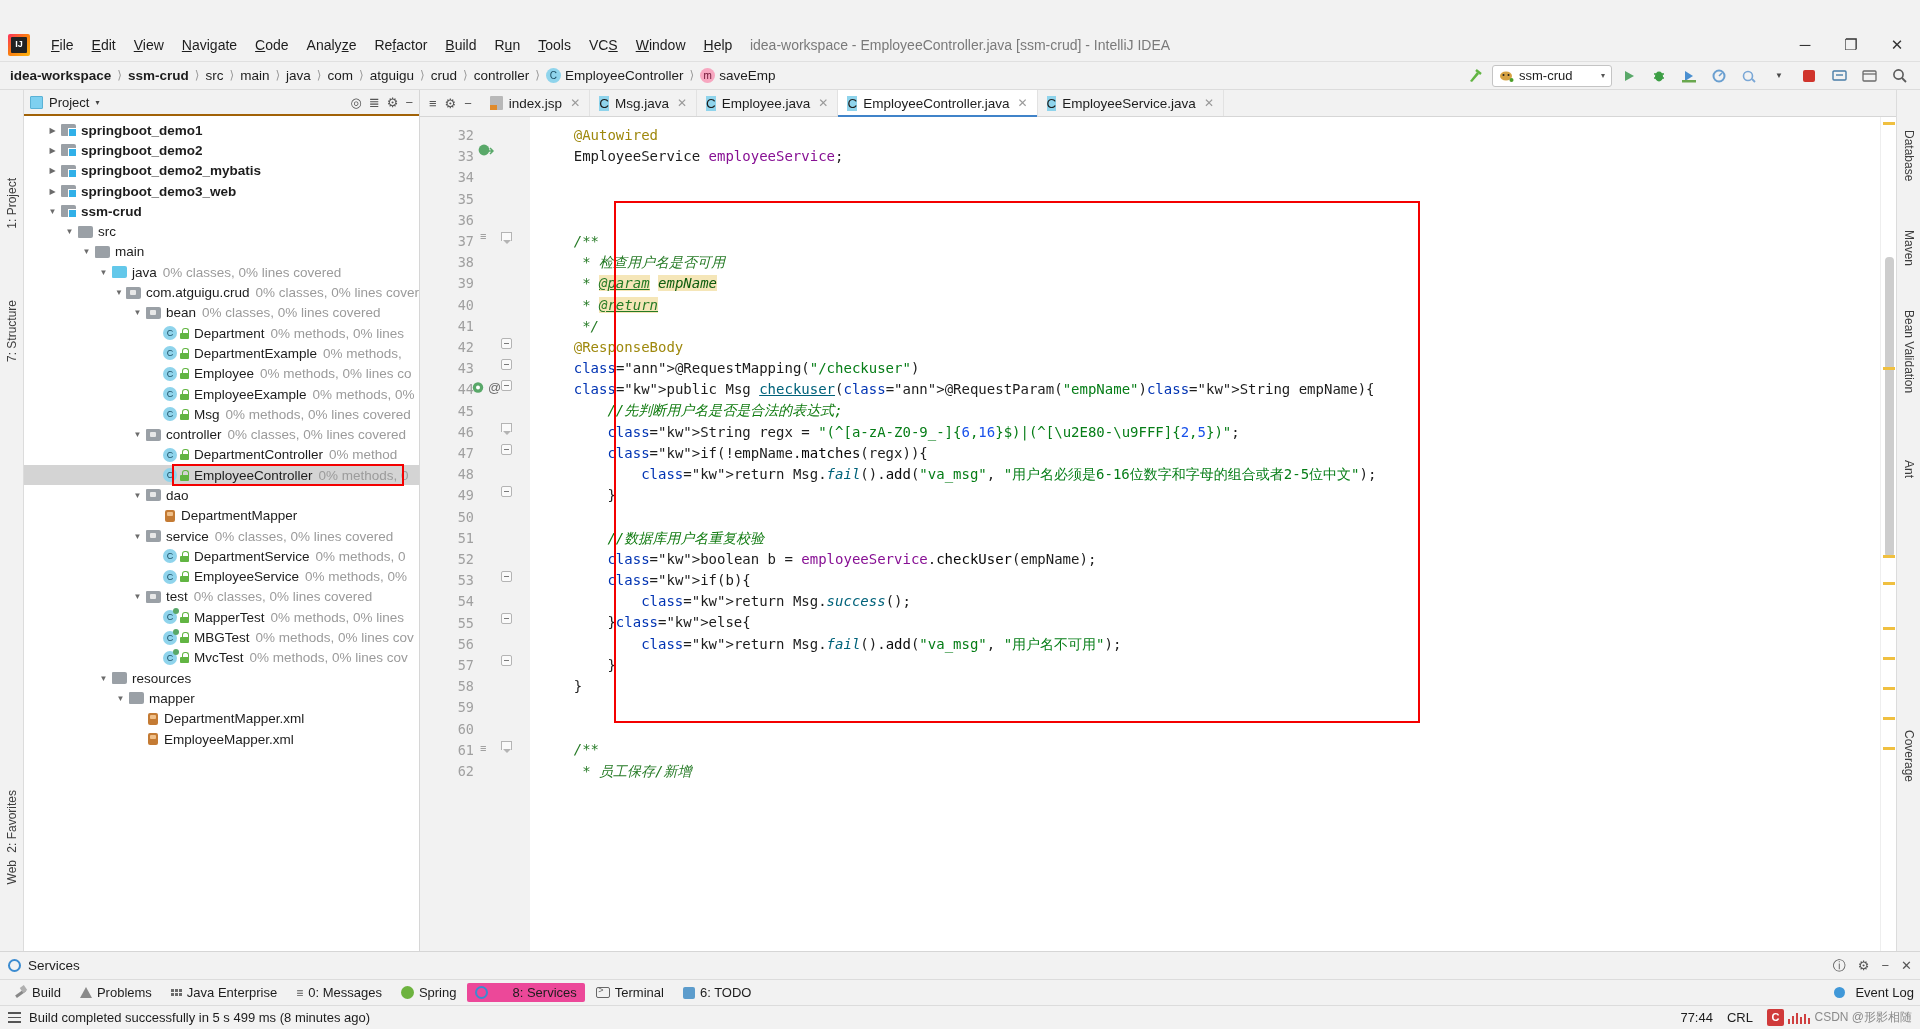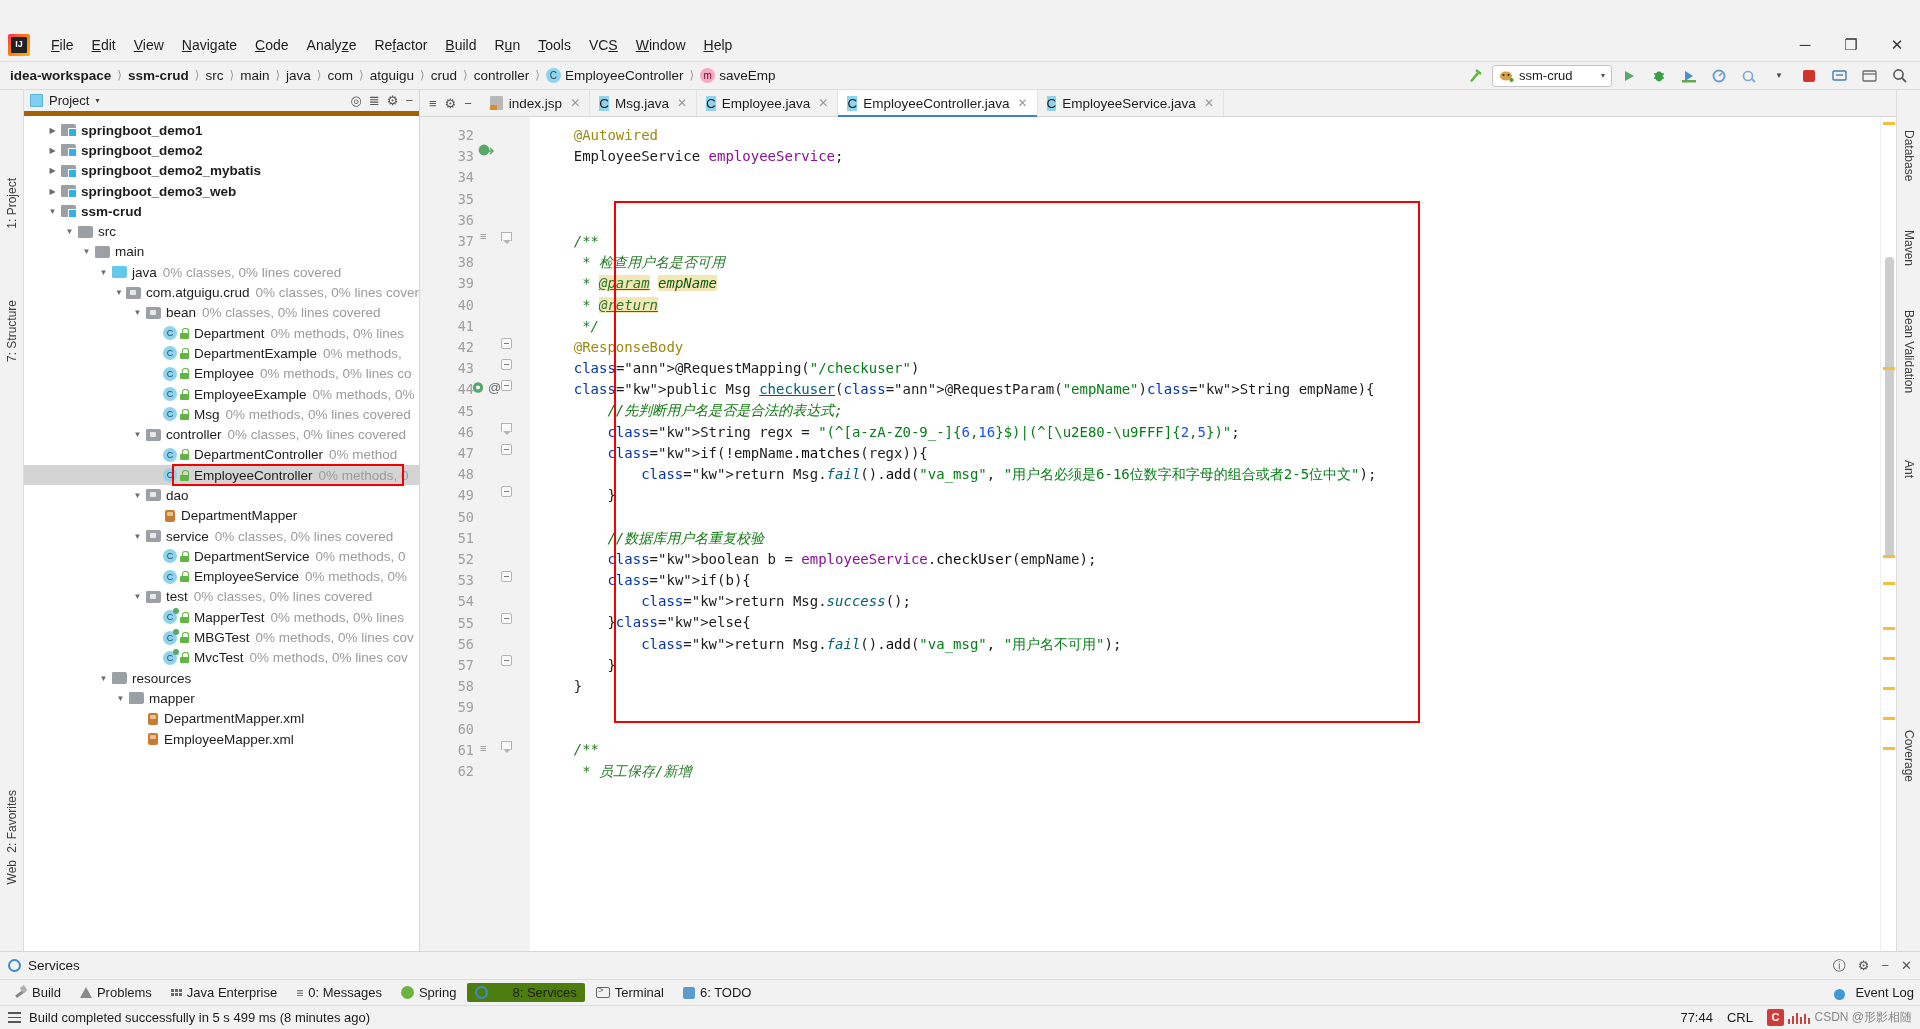--- a/index.html
+++ b/index.html
@@ -45,21 +45,21 @@
   
   .vstrip{ width:24px; background:#f2f2f2; border-right:1px solid #dcdcdc; position:relative; flex:0 0 24px;}
   .vlabel{ position:absolute; left:50%; transform-origin:0 0; transform:rotate(-90deg) translate(-100%,-50%);
     white-space:nowrap; font-size:12px; color:#3c3c3c; display:flex; align-items:center; gap:3px;}
   .vstrip.right{ border-right:none; border-left:1px solid #dcdcdc; }
   .vlabel.down{ transform-origin:0 0; transform:rotate(90deg) translate(0,-50%); }
 
   
   .project{ width:396px; background:#fff; display:flex; flex-direction:column; border-right:1px solid #d6d6d6; flex:0 0 396px;}
   .proj-head{ height:26px; background:#f2f2f2; display:flex; align-items:center; padding:0 6px;
-    border-bottom:5px solid #a16207; gap:6px; font-size:13px;}
+    border-bottom:2px solid #a16207; gap:6px; font-size:13px;}
   .proj-head .sqic{ width:13px; height:13px; background:#7ed0f0; border:1px solid #5ab2d6; border-radius:1px;}
   .proj-head .caret{ font-size:8px; color:#444; }
   .proj-head .right{ margin-left:auto; display:flex; align-items:center; gap:7px; color:#555;}
   .proj-head .right span{ cursor:default; font-size:13px; }
   .tree{ flex:1; overflow:hidden; padding-top:4px; font-size:13.5px; position:relative; }
   .row{ height:20.3px; display:flex; align-items:center; white-space:nowrap; padding-right:4px; }
   .row.sel{ background:#d4d4d4; }
   .arrow{ width:11px; height:11px; display:inline-block; margin-right:3px; color:#6b6b6b; font-size:8px; line-height:11px; text-align:center;}
   .arrow.none{ color:transparent; }
   .fld{ width:15px; height:12px; background:#9aa0a6; border-radius:1px 2px 2px 1px; margin-right:5px; position:relative; flex:0 0 15px;}
@@ -134,24 +134,24 @@
 
   
   .services{ height:28px; background:#f2f2f2; border-top:1px solid #d6d6d6; display:flex;
     align-items:center; padding:0 8px; gap:7px; flex:0 0 28px; font-size:13.5px;}
   .services .right{ margin-left:auto; display:flex; align-items:center; gap:12px; color:#555; font-size:13px;}
 
   
   .toolstrip{ height:26px; background:#f2f2f2; border-top:1px solid #dcdcdc; display:flex;
     align-items:center; gap:3px; padding:0 6px; flex:0 0 26px; font-size:13px;}
   .twb{ display:flex; align-items:center; gap:5px; padding:2px 8px; border-radius:2px; color:#1d1d1d;}
-  .twb.active{ background:#4d7c0f;gap:24px; }
+  .twb.active{ background:#ec4899;gap:24px; }
   .twb .gl{ font-size:12px; color:#555; }
   .toolstrip .right{ margin-left:auto; display:flex; align-items:center; gap:10px;}
-  .evlog{ display:flex; align-items:flex-end; gap:10px;}
+  .evlog{ display:flex; align-items:center; gap:10px;}
   .dot{ width:11px; height:11px; border-radius:50%; background:#4098d8;}
 
   
   .status{ height:24px; background:#f2f2f2; border-top:1px solid #dcdcdc; display:flex;
     align-items:center; padding:0 8px; gap:8px; flex:0 0 24px; font-size:13px; color:#1d1d1d;}
   .status .right{ margin-left:auto; display:flex; align-items:center; gap:14px;}
   .ham{ width:13px; height:11px; display:flex; flex-direction:column; justify-content:space-between;}
   .ham i{ display:block; height:1.6px; background:#555;}
   .wm{ display:flex; align-items:center; gap:4px; color:#8a8a8a; font-size:12px;}
   .wmbox{ width:17px; height:17px; background:#d03a3a; border-radius:2px; color:#fff; font-size:11px;
@@ -190,20 +190,21 @@
       <div class="mi"><u>C</u>ode</div>
       <div class="mi">Analy<u>z</u>e</div>
       <div class="mi">Re<u>f</u>actor</div>
       <div class="mi"><u>B</u>uild</div>
       <div class="mi">R<u>u</u>n</div>
       <div class="mi"><u>T</u>ools</div>
       <div class="mi">VC<u>S</u></div>
       <div class="mi"><u>W</u>indow</div>
       <div class="mi"><u>H</u>elp</div>
     </div>
+    <div class="win-title">idea-workspace - EmployeeController.java [ssm-crud] - IntelliJ IDEA</div>
     <div class="win-btns">
       <div>─</div>
       <div>❐</div>
       <div class="close">✕</div>
     </div>
   </div>
 
   <div class="navbar">
     <div class="crumb">
       <b>idea-workspace</b>

